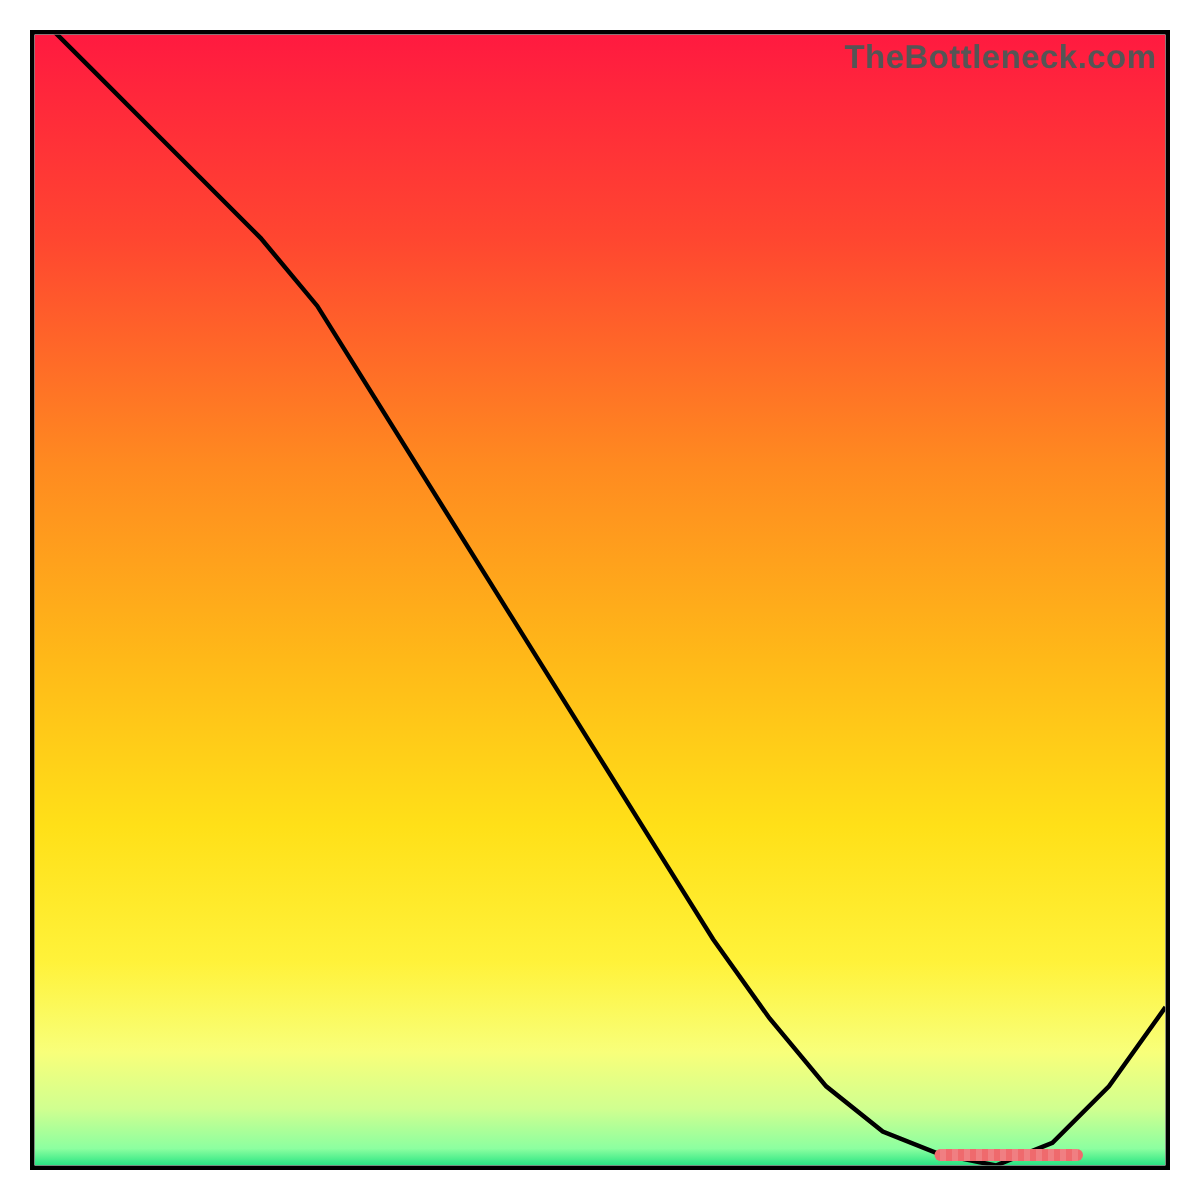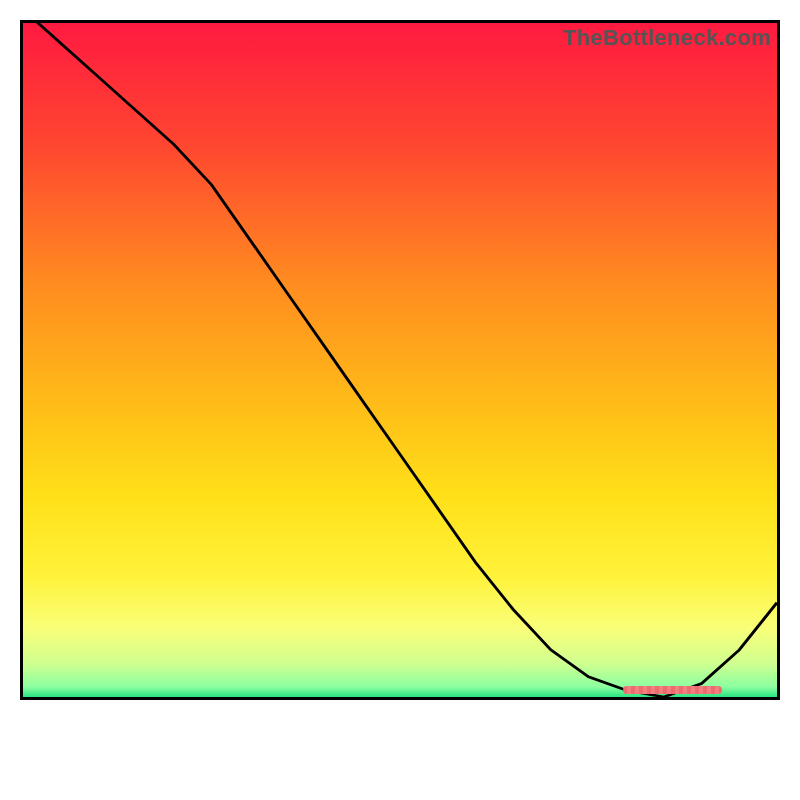--- a/index.html
+++ b/index.html
@@ -9,21 +9,21 @@
     height: 800px;
     background: #ffffff;
     overflow: hidden;
     font-family: Arial, Helvetica, sans-serif;
   }
   .frame {
     position: absolute;
     left: 20px;
     top: 20px;
     width: 760px;
-    height: 680px;
+    height: 760px;
     box-sizing: border-box;
     border: 3px solid #000000;
     overflow: hidden;
   }
   .watermark {
     position: absolute;
     top: 2px;
     right: 6px;
     font-size: 22px;
     font-weight: 600;

